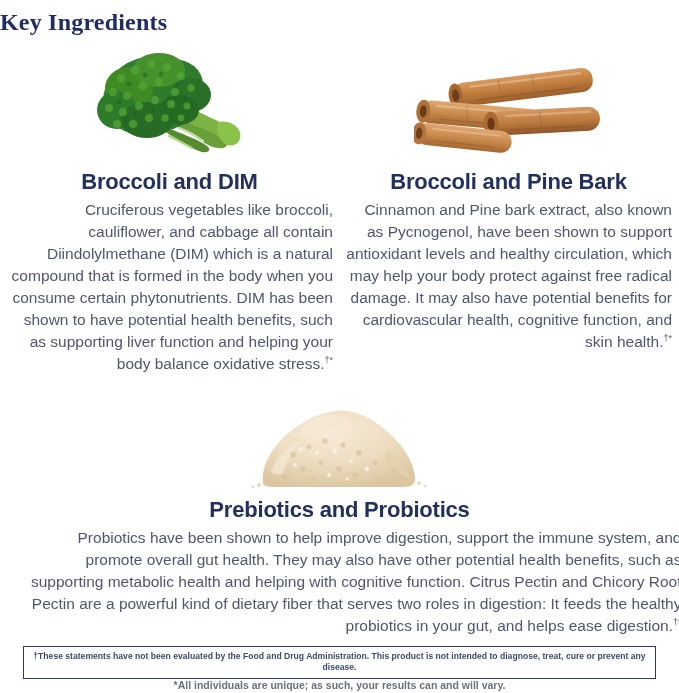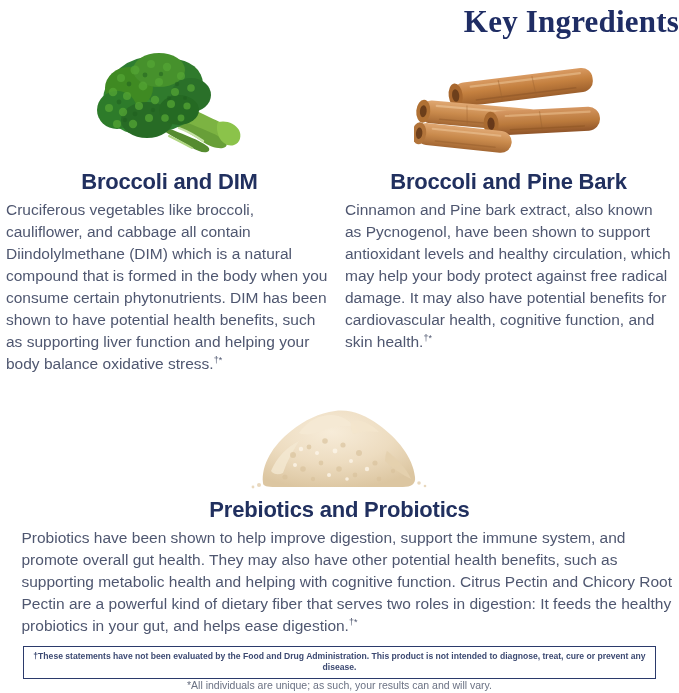--- a/index.html
+++ b/index.html
@@ -19,23 +19,23 @@
     width: 679px;
     height: 693px;
     position: relative;
     box-sizing: border-box;
   }
 
   
   .page-title {
     font-family: "Liberation Serif", serif;
     font-weight: bold;
-    font-size: 31px;
+    font-size: 24px;
     color: #1f2d64;
-    text-align: right;
+    text-align: left;
     letter-spacing: 0.2px;
     margin: 5px 0 0 0;
     line-height: 34px;
   }
 
   
   .columns {
     display: flex;
     width: 679px;
     margin-top: 6px;
@@ -64,21 +64,21 @@
     text-align: center;
     margin: 6px 0 4px 0;
     line-height: 26px;
     letter-spacing: -0.2px;
   }
 
   .body-copy {
     font-size: 15.5px;
     line-height: 22px;
     color: #4f5770;
-    text-align: left;
+    text-align: right;
     margin: 0;
   }
   .body-copy sup {
     font-size: 9px;
     vertical-align: super;
     line-height: 0;
   }
 
   
   .full-section {
@@ -113,20 +113,21 @@
   }
   .footnote {
     position: absolute;
     left: 0;
     top: 673px;
     width: 679px;
     text-align: center;
     font-size: 10.5px;
     line-height: 14px;
     color: #6a7183;
+    font-weight: bold;
   }
 
   
   .broccoli-art { width: 150px; height: 115px; display: block; }
   .cinnamon-art { width: 190px; height: 112px; display: block; }
   .powder-art   { width: 185px; height: 100px; display: block; }
 </style>
 </head>
 <body>
 

